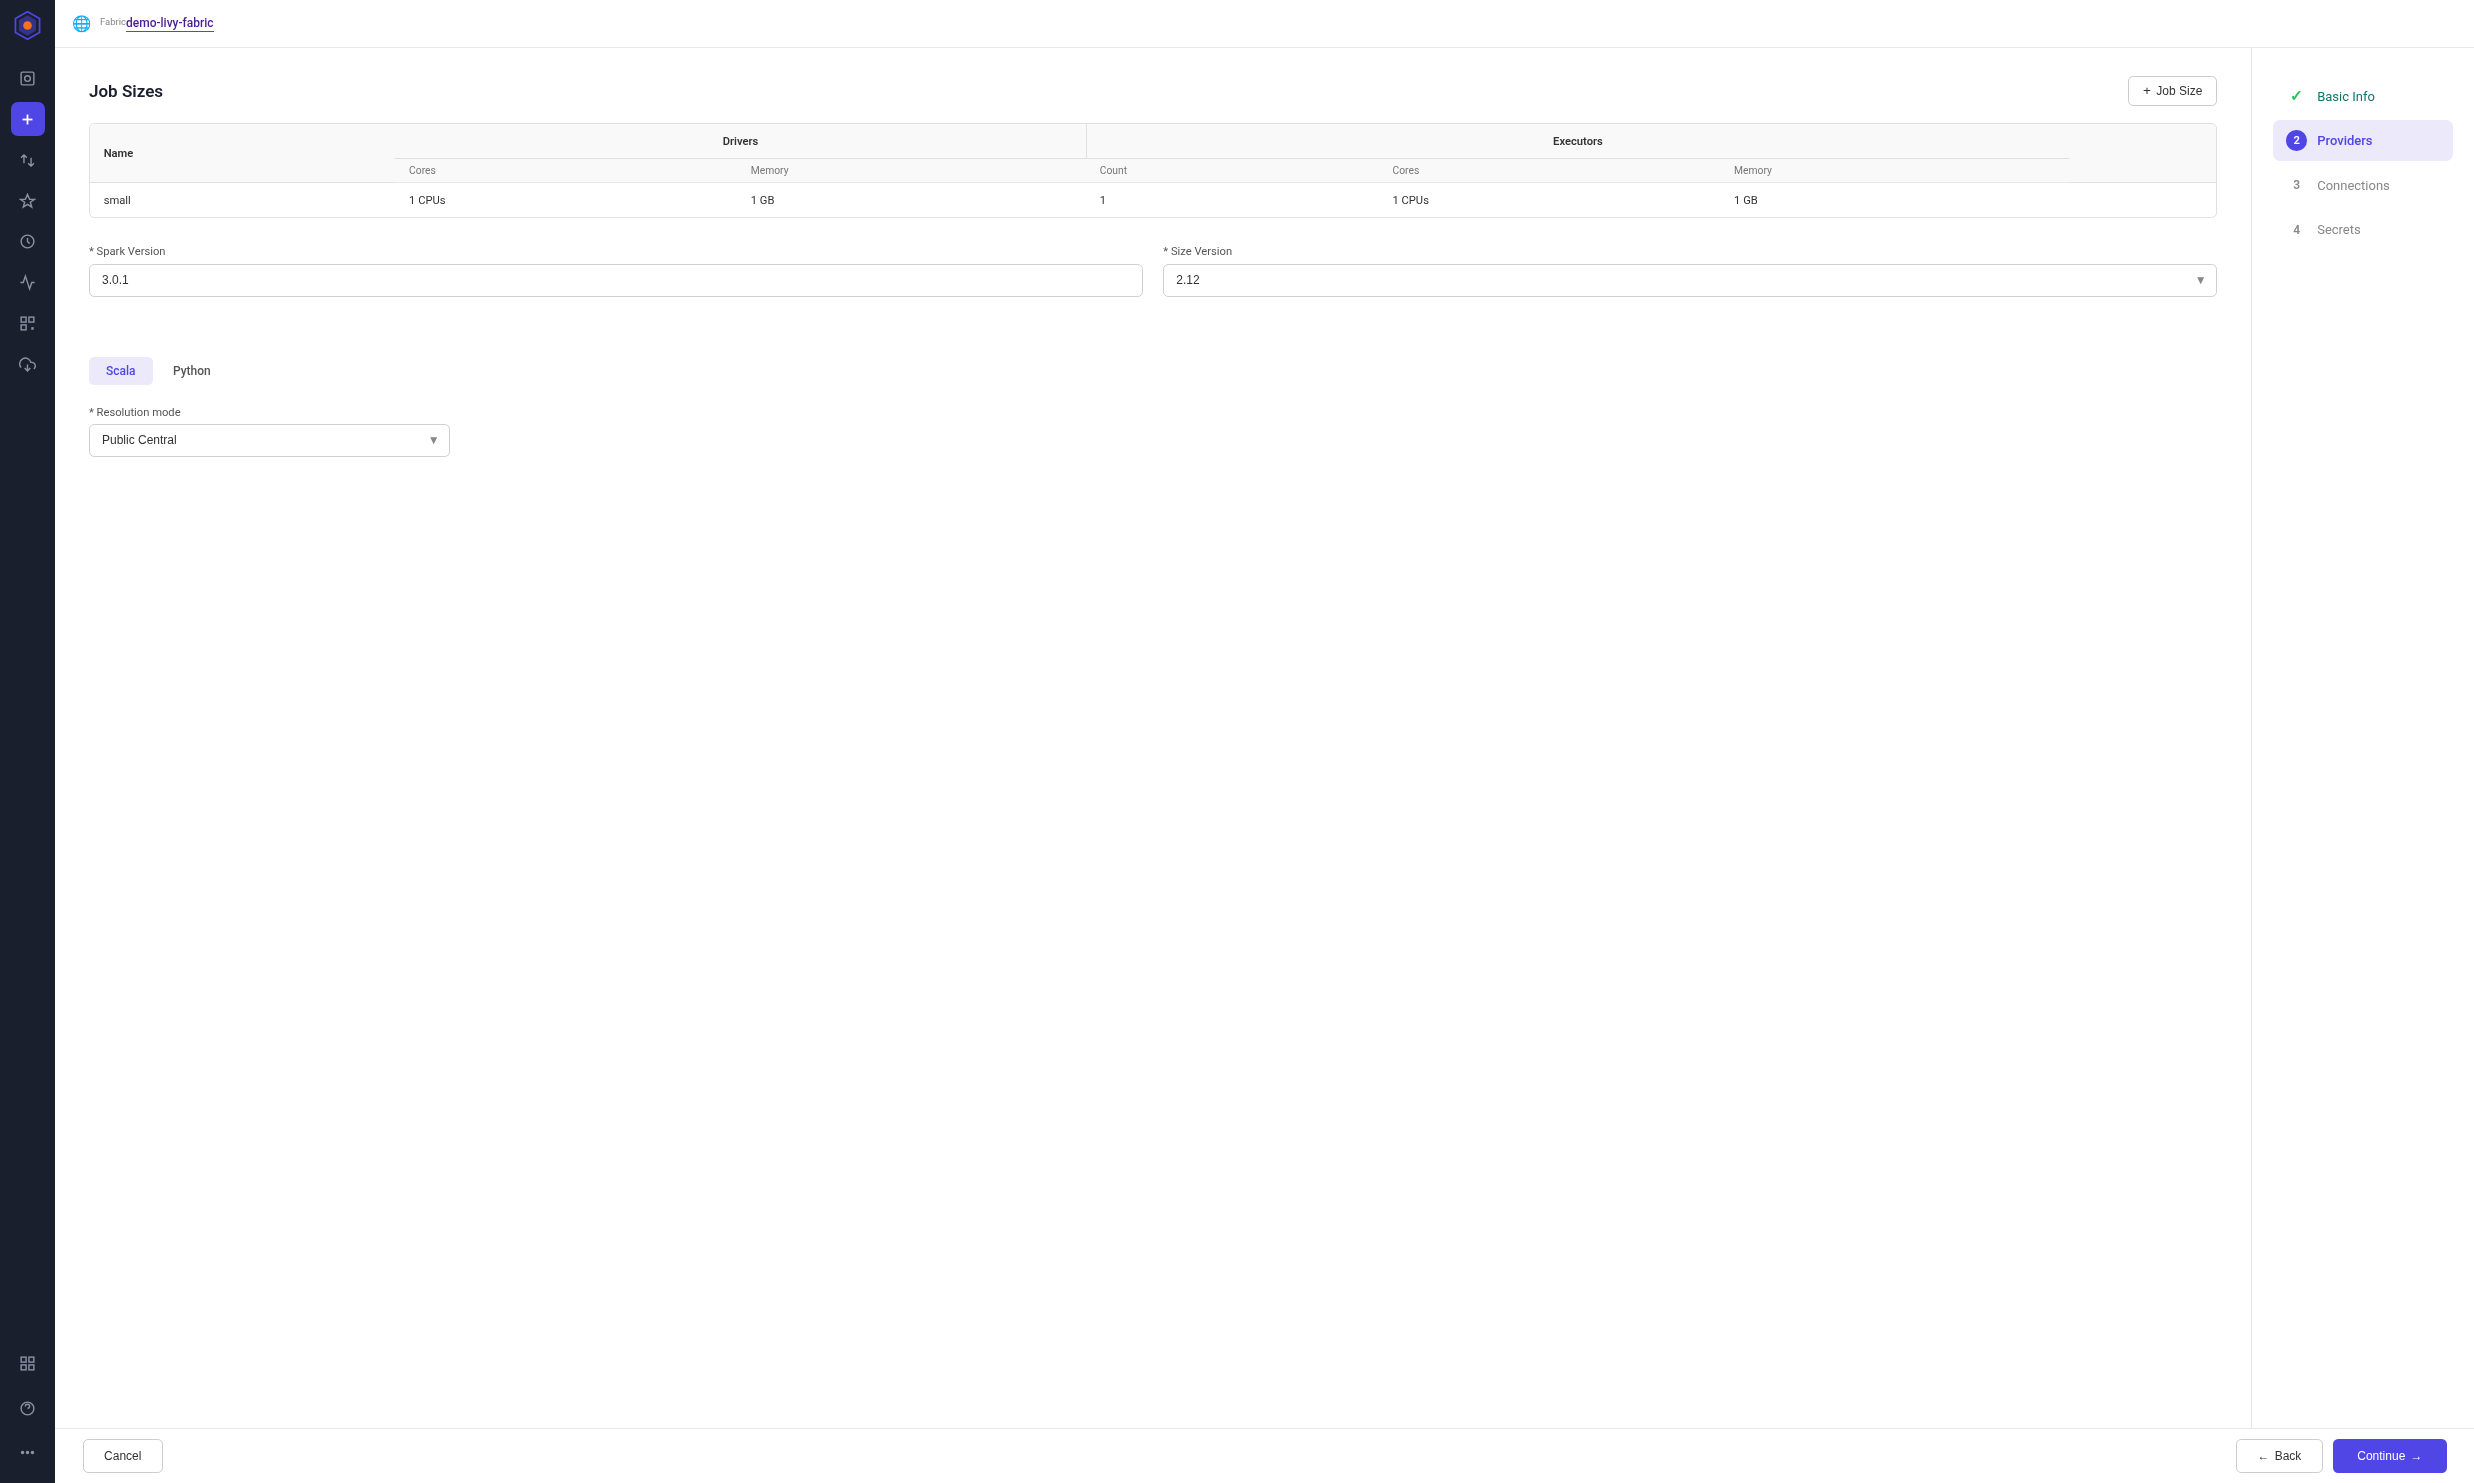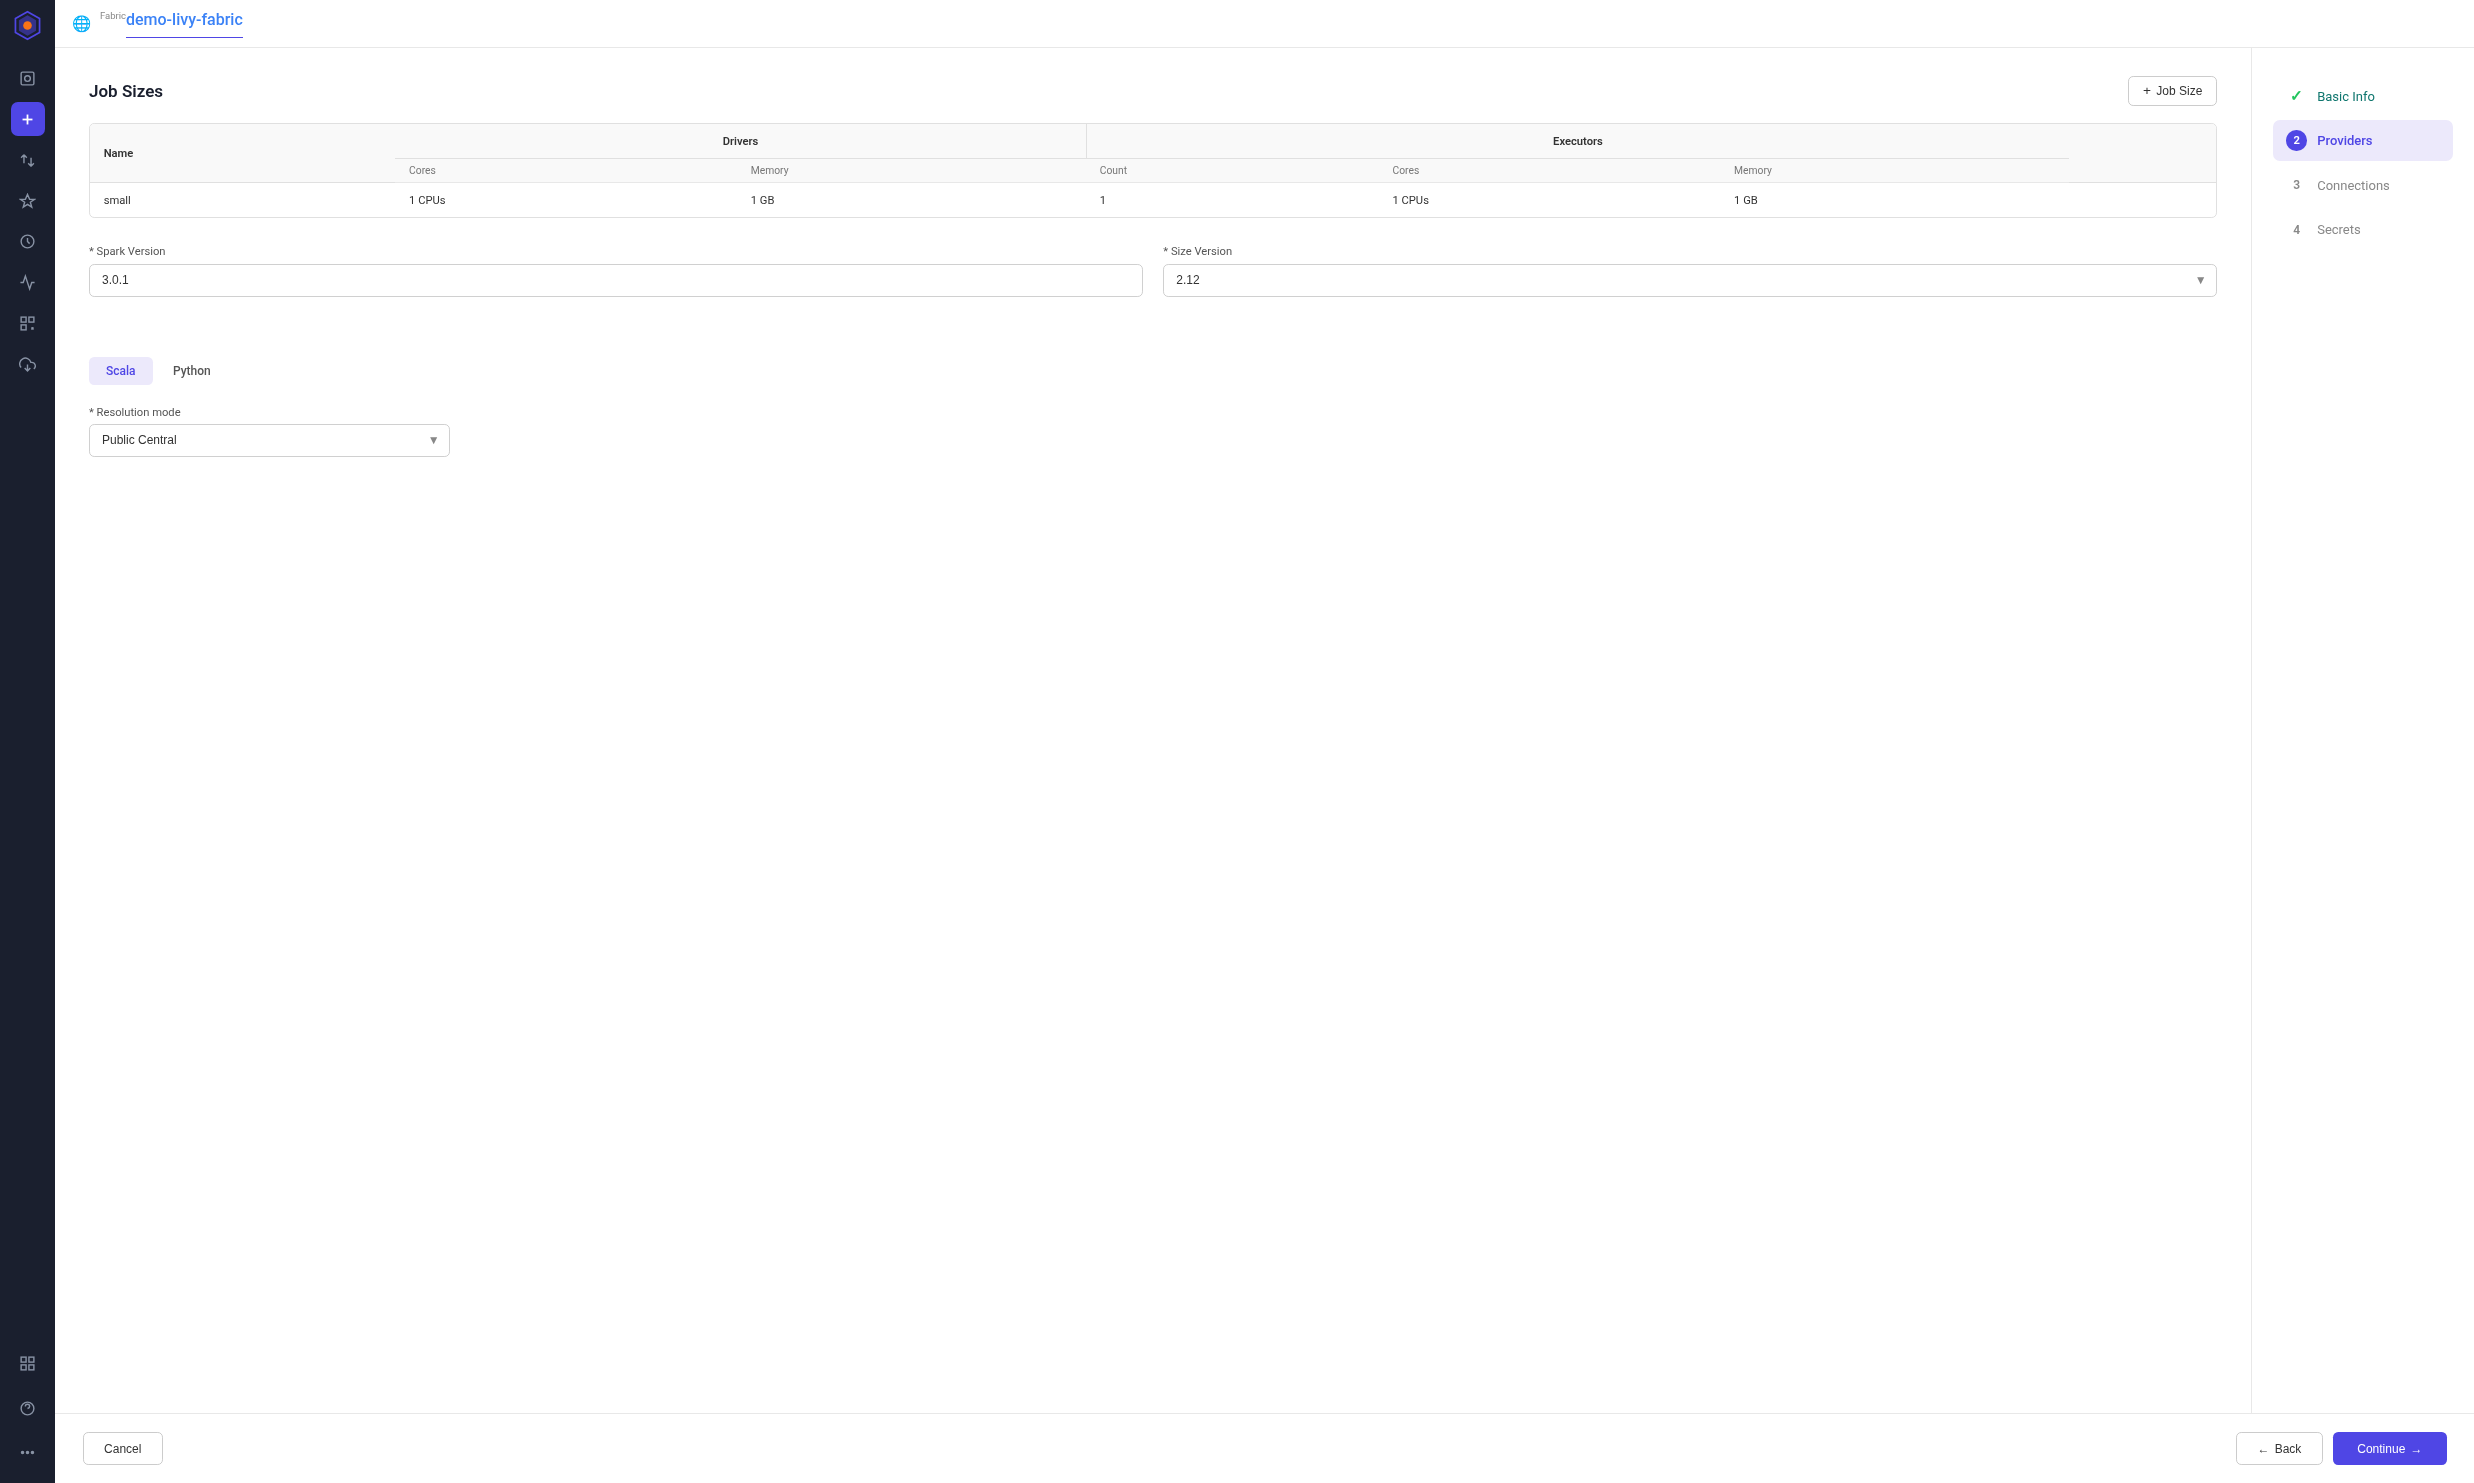--- a/index.html
+++ b/index.html
@@ -75,25 +75,25 @@
     }
     .topbar-breadcrumb {
       display: flex;
       flex-direction: row;
     }
     .topbar-label {
       font-size: 9.5px;
       color: #888;
     }
     .topbar-title {
-      font-size: 16px;
+      font-size: 12px;
       font-weight: 500;
-      color: #3b82f6;
+      color: #4c1d95;
       border-bottom: 1.7px solid #4f46e5;
-      padding-bottom: 8px;
+      padding-bottom: 1px;
     }
 
     
     .content-wrapper {
       display: flex;
       flex: 1;
       overflow: hidden;
     }
 
     
@@ -283,21 +283,21 @@
     }
     .step-label {
       font-size: 13px;
       color: #888;
     }
     .step-label.active { color: #4f46e5; font-weight: 500; }
     .step-label.completed { color: #0f766e; }
 
     
     .footer {
-      height: 70px;
+      height: 55px;
       border-top: 0.9px solid #e8e8e8;
       display: flex;
       align-items: center;
       justify-content: space-between;
       padding: 0 27.5px;
       background: #fff;
       flex-shrink: 0;
     }
     .btn-cancel {
       padding: 8.6px 20.6px;

